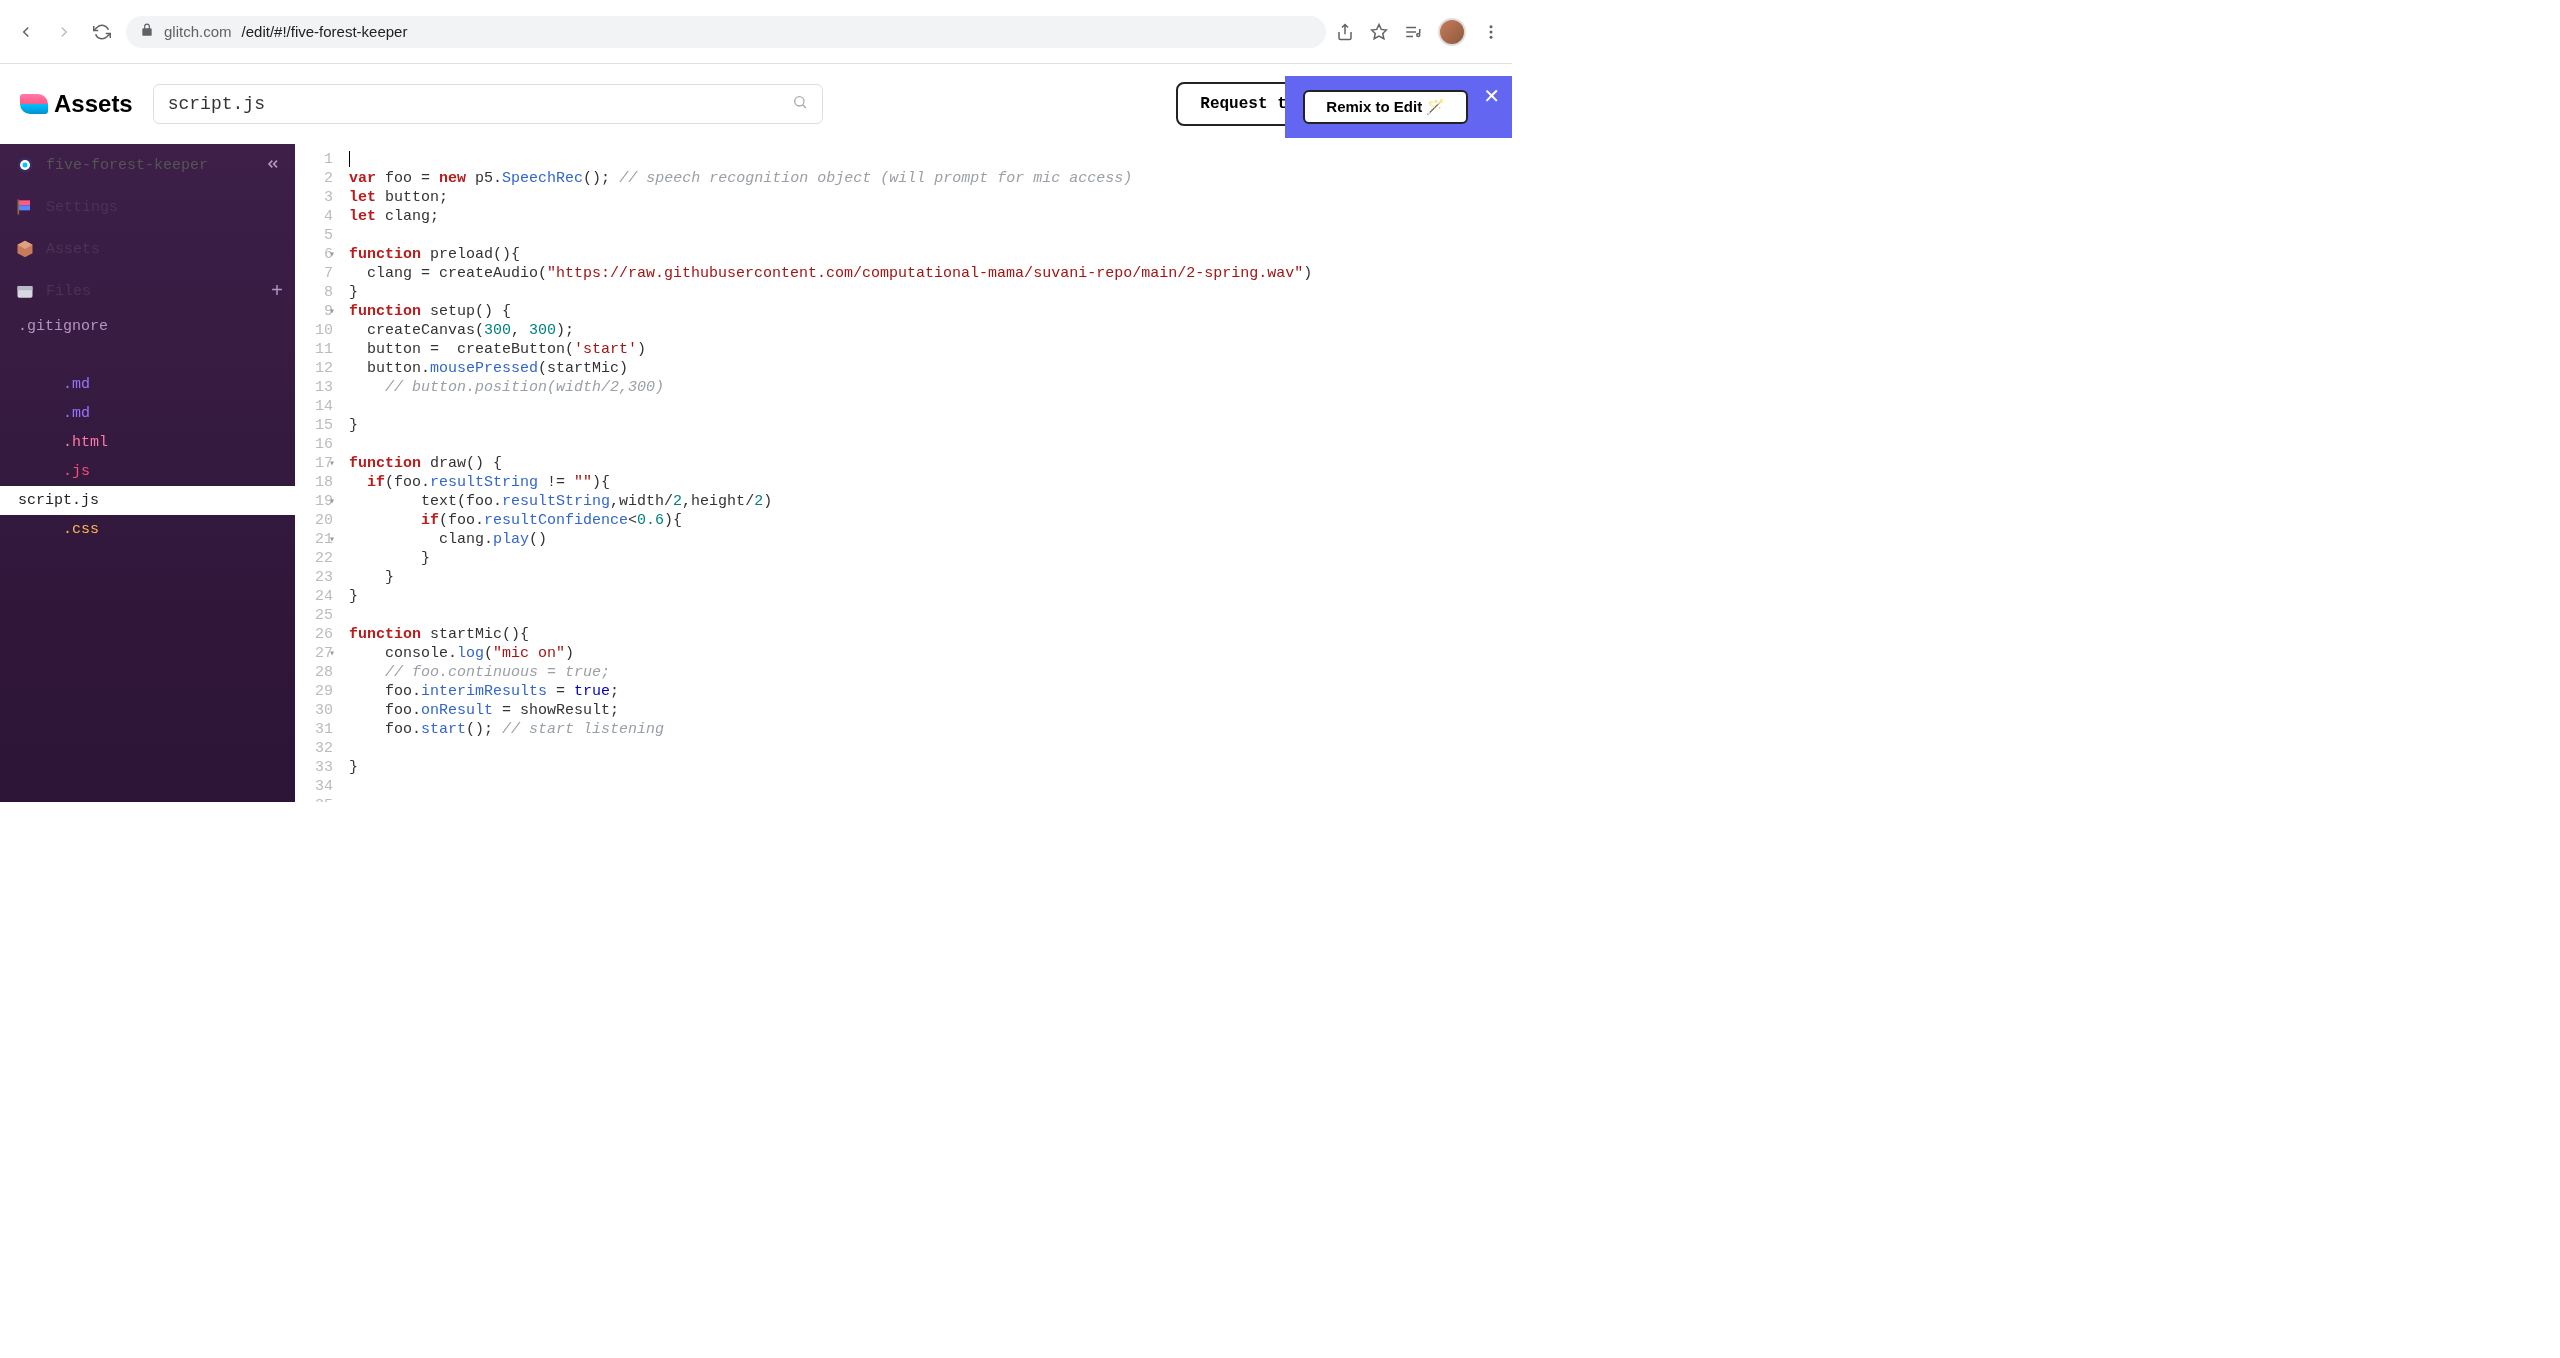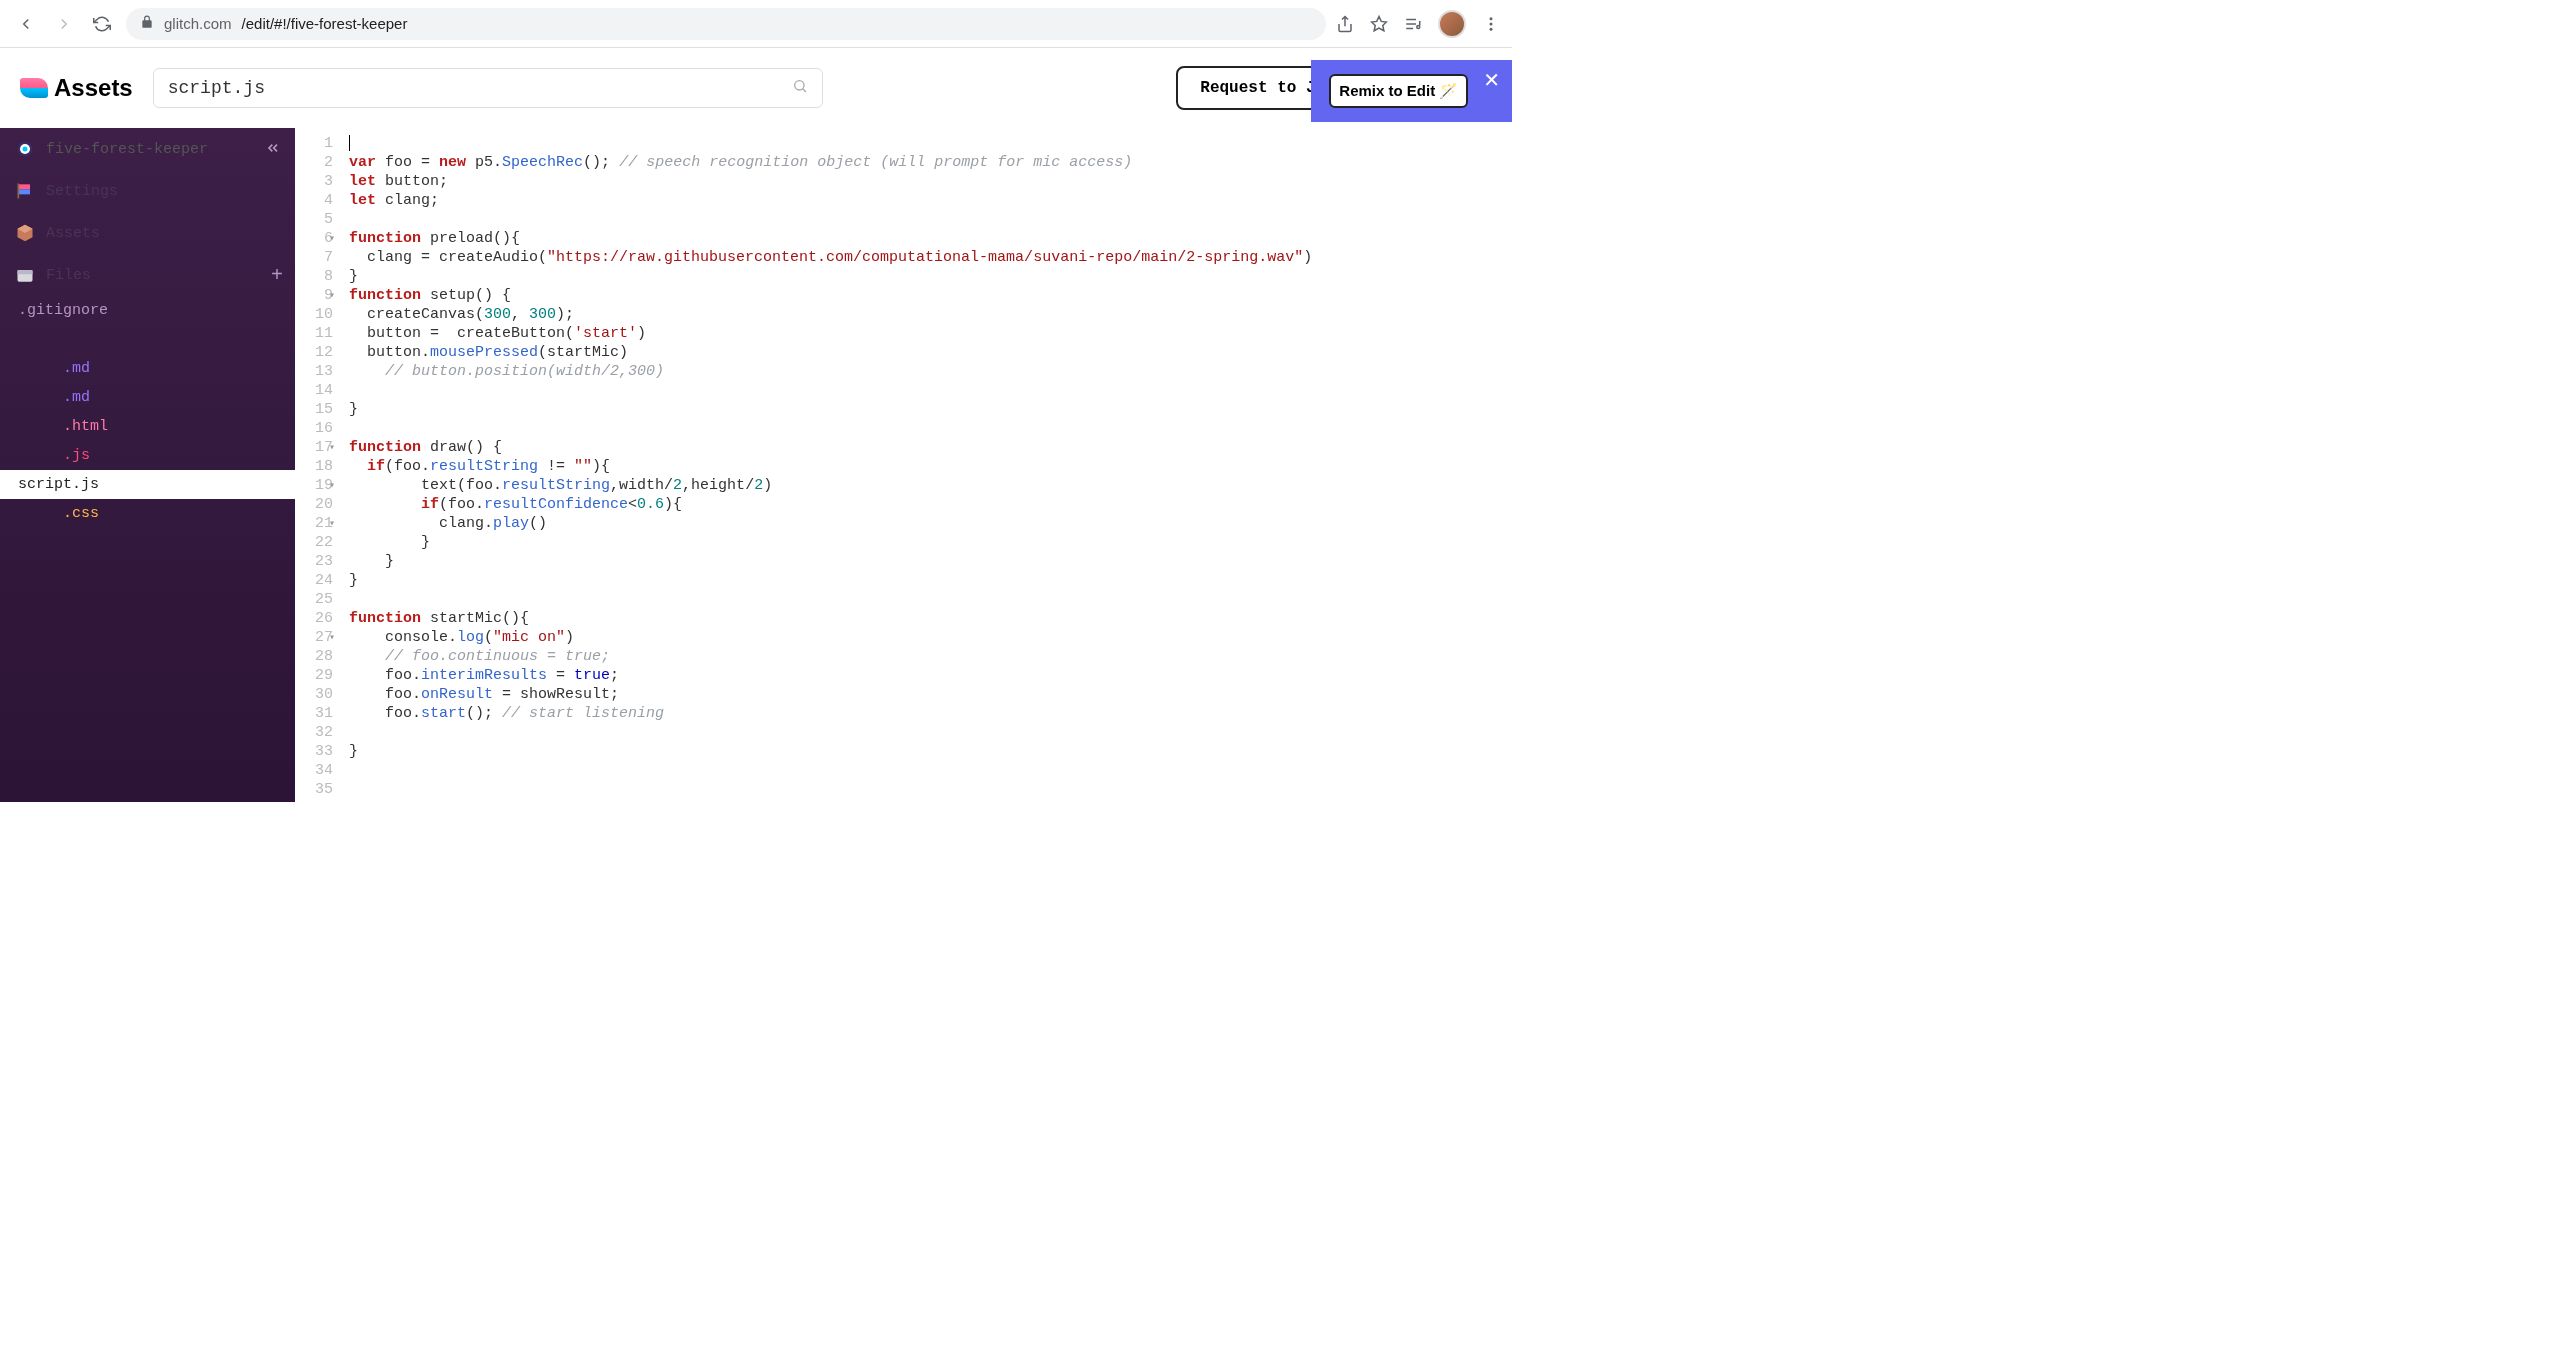--- a/index.html
+++ b/index.html
@@ -6,21 +6,21 @@
 body {
   width: 1512px;
   height: 802px;
   font-family: -apple-system, BlinkMacSystemFont, "Segoe UI", sans-serif;
   overflow: hidden;
   background: #fff;
 }
 
 
 .browser-bar {
-  height: 48px;
+  height: 64px;
   display: flex;
   align-items: center;
   padding: 0 12px;
   background: #fff;
   border-bottom: 1px solid #e0e0e0;
   gap: 10px;
 }
 .nav-arrow, .reload-btn {
   width: 28px; height: 28px;
   display: flex; align-items: center; justify-content: center;
@@ -108,21 +108,21 @@
   right: 0;
   top: 12px;
   background: #6366f1;
   padding: 14px 44px 14px 18px;
   display: flex; align-items: center;
 }
 .remix-callout-btn {
   background: #fff;
   border: 2px solid #222;
   border-radius: 6px;
-  padding: 6px 8px;
+  padding: 6px 21px;
   font-family: -apple-system, sans-serif;
   font-size: 15px;
   font-weight: 600;
   cursor: pointer;
 }
 .remix-callout .close-x {
   position: absolute; right: 12px; top: 8px;
   color: #fff; font-size: 20px; cursor: pointer;
 }
 

